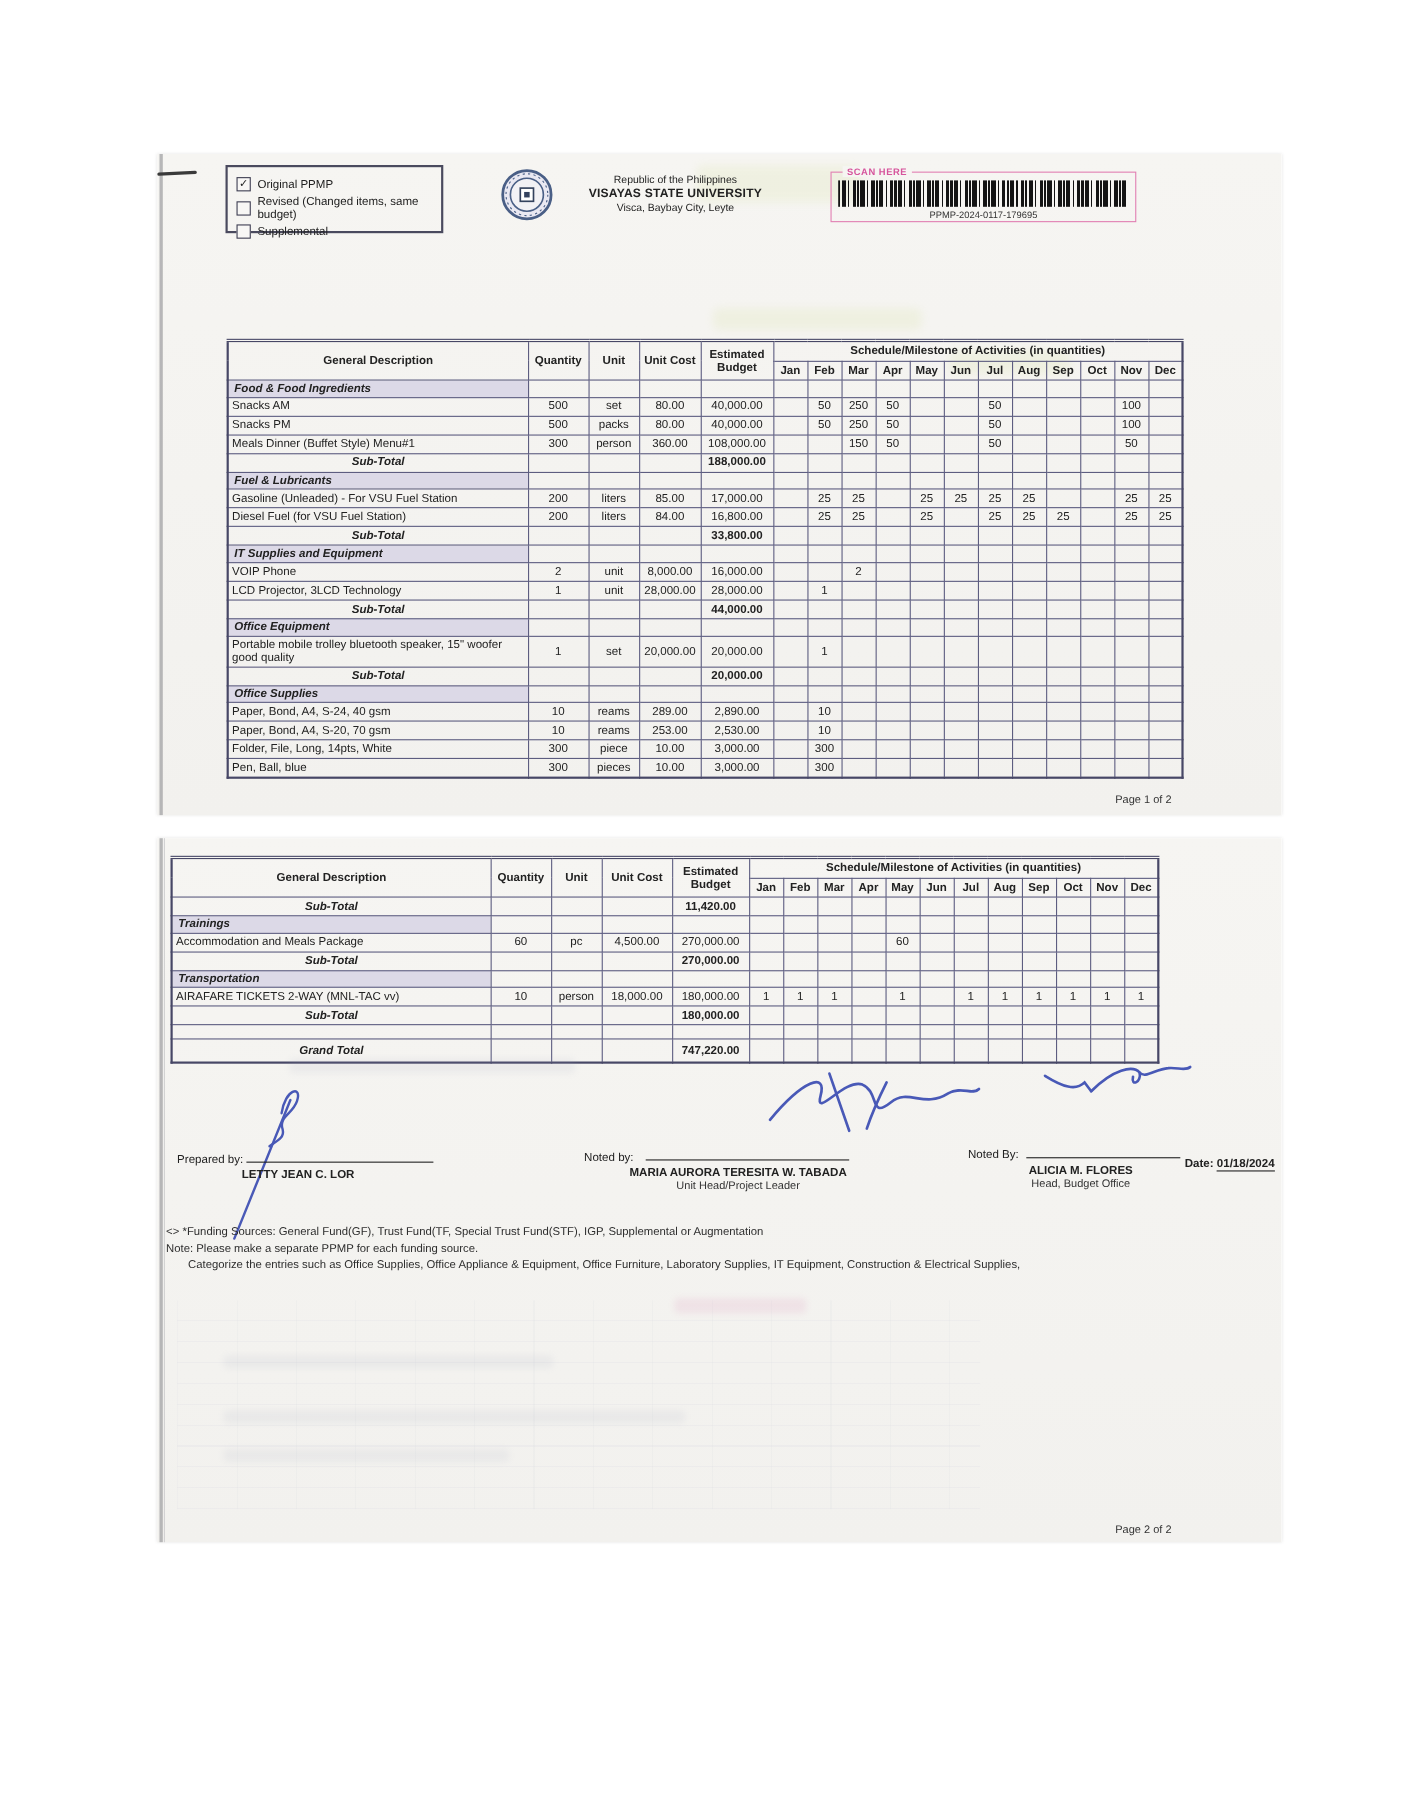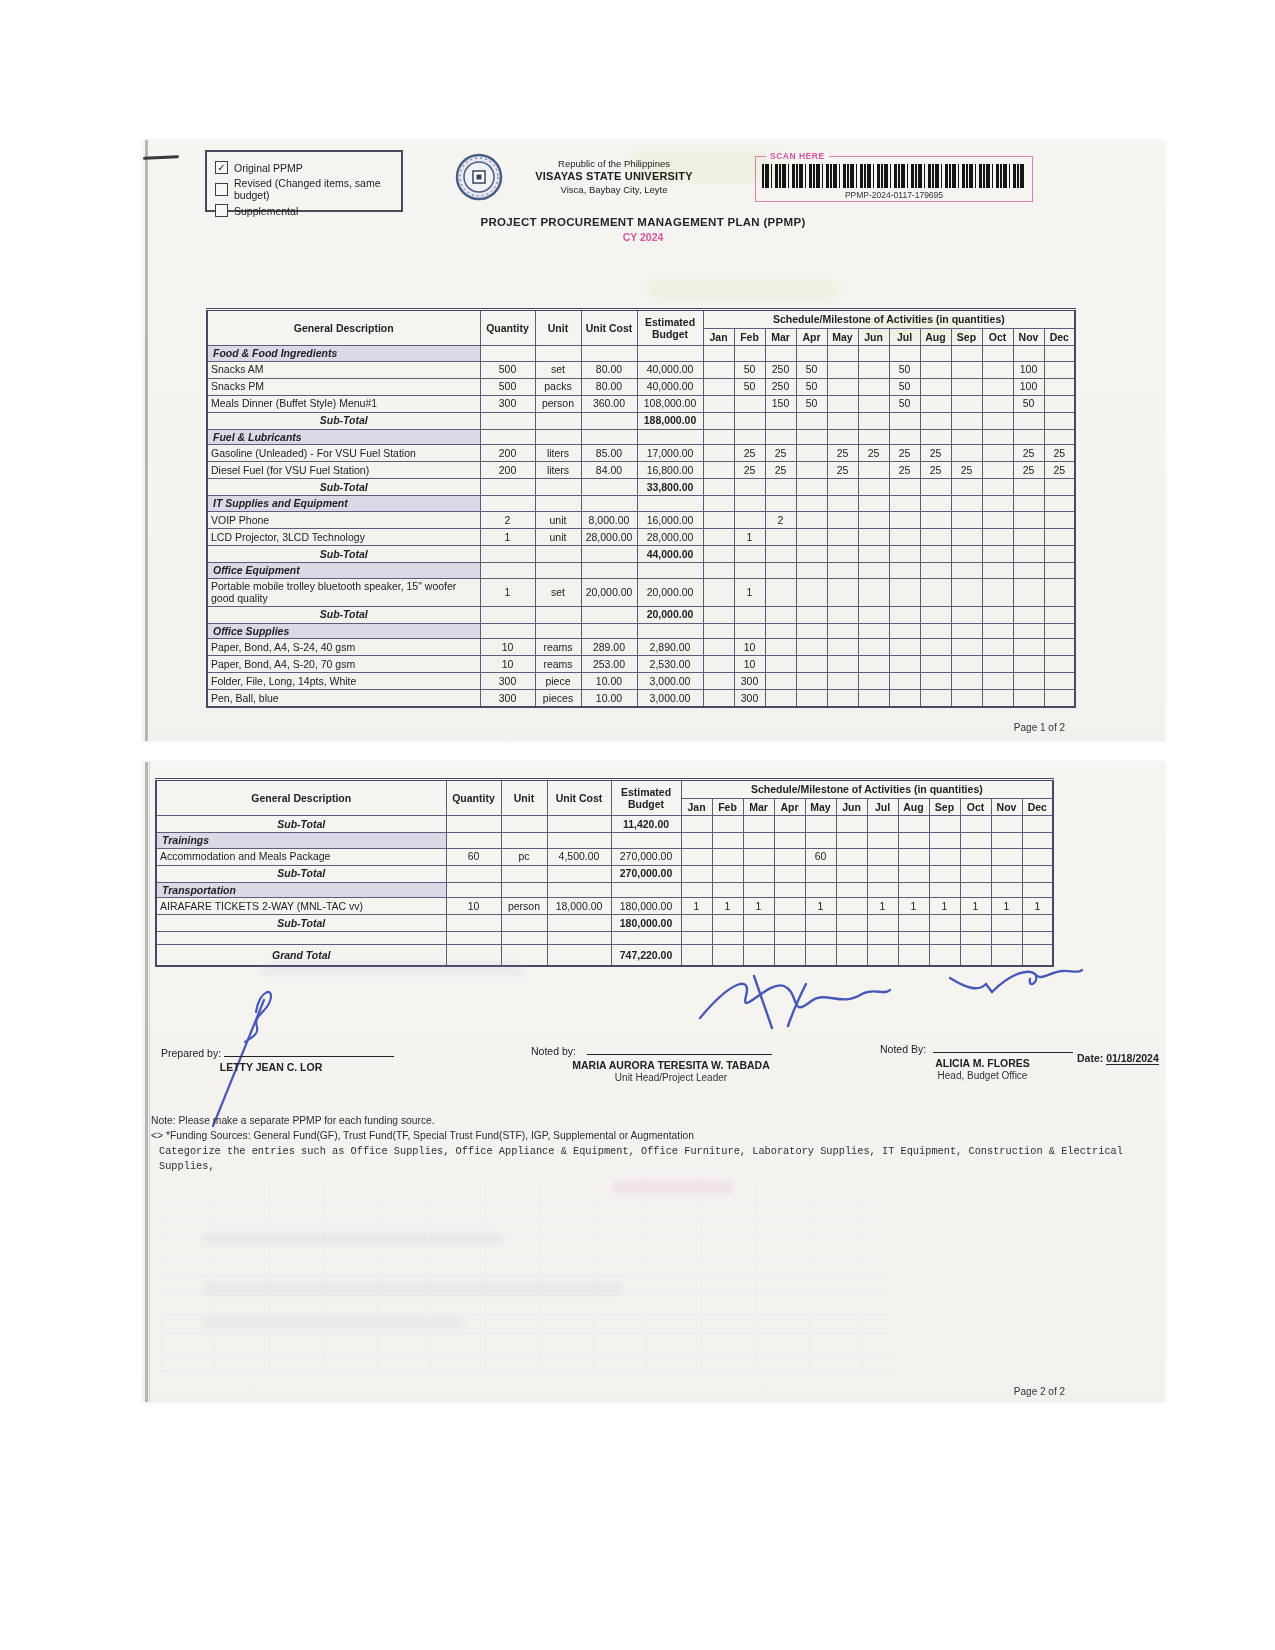--- a/index.html
+++ b/index.html
@@ -69,21 +69,21 @@
   
   .sig-block{position:absolute;font-size:10.5px;}
   .sig-line{display:inline-block;border-bottom:1.2px solid #222;height:12px;}
   .sig-name{font-weight:bold;text-align:center;margin-top:2px;font-size:10.5px;}
   .sig-role{text-align:center;font-size:10px;color:#333;margin-top:1px;}
   .sig-svg{position:absolute;pointer-events:none;}
   .date-block{position:absolute;font-size:10.5px;font-weight:bold;}
   .date-val{border-bottom:1.2px solid #222;}
 
   .notes{position:absolute;left:8px;top:352px;font-size:10.3px;color:#2e2e2e;line-height:1.45;}
-  .notes .indent1{padding-left:8px;font-family:Liberation Mono, monospace;}
+  .notes .indent1{padding-left:20px;}
   .notes .indent2{padding-left:26px;}
 
   
   .ghost{position:absolute;pointer-events:none;}
   .g-yellow{background:#cfdc8e;filter:blur(4px);opacity:.16;border-radius:6px;}
   .g-table{background:
       repeating-linear-gradient(0deg, rgba(110,120,165,.35) 0 1px, transparent 1px 19px),
       repeating-linear-gradient(90deg, rgba(110,120,165,.22) 0 1px, transparent 1px 54px);
       opacity:.14;}
   .g-blob{background:#9aa0b8;filter:blur(3px);opacity:.10;border-radius:4px;}
@@ -130,24 +130,20 @@
     <div class="l2">VISAYAS STATE UNIVERSITY</div>
     <div class="l3">Visca, Baybay City, Leyte</div>
   </div>
 
   <div class="scanbox">
     <span class="scan-label">SCAN HERE</span>
     <div class="barcode"></div>
     <div class="barcode-text">PPMP-2024-0117-179695</div>
   </div>
 
-  <div class="doc-title">
-    <div class="t">PROJECT PROCUREMENT MANAGEMENT PLAN (PPMP)</div>
-    <div class="y">CY 2024</div>
-  </div>
 
 
 
   <table class="ppmp" id="tbl1">
     <colgroup>
       <col style="width:273px">
         <col style="width:55px">
         <col style="width:46px">
         <col style="width:56px">
         <col style="width:66px">
@@ -835,22 +831,22 @@
     <div class="sig-name" style="width:205px;">ALICIA M. FLORES</div>
     <div class="sig-role" style="width:205px;">Head, Budget Office</div>
   </div>
 
   <div class="date-block" style="left:934px;top:290px;">
     <span>Date:</span>
     <span class="date-val">01/18/2024</span>
   </div>
 
   <div class="notes">
+    <div>&lt;&gt; *Funding Sources: General Fund(GF), Trust Fund(TF, Special Trust Fund(STF), IGP, Supplemental or Augmentation</div>
     <div>Note: Please make a separate PPMP for each funding source.</div>
-    <div>&lt;&gt; *Funding Sources: General Fund(GF), Trust Fund(TF, Special Trust Fund(STF), IGP, Supplemental or Augmentation</div>
     <div class="indent1">Categorize the entries such as Office Supplies, Office Appliance &amp; Equipment, Office Furniture, Laboratory Supplies, IT Equipment, Construction &amp; Electrical Supplies,</div>
   </div>
 
   <div class="ghost g-table" style="left:18px;top:420px;width:730px;height:190px;"></div>
   <div class="ghost g-blob" style="left:120px;top:200px;width:260px;height:14px;"></div>
   <div class="ghost g-pink" style="left:470px;top:418px;width:120px;height:14px;"></div>
   <div class="ghost g-blob" style="left:60px;top:470px;width:300px;height:12px;"></div>
   <div class="ghost g-blob" style="left:60px;top:520px;width:420px;height:12px;"></div>
   <div class="ghost g-blob" style="left:60px;top:555px;width:260px;height:12px;"></div>
 

